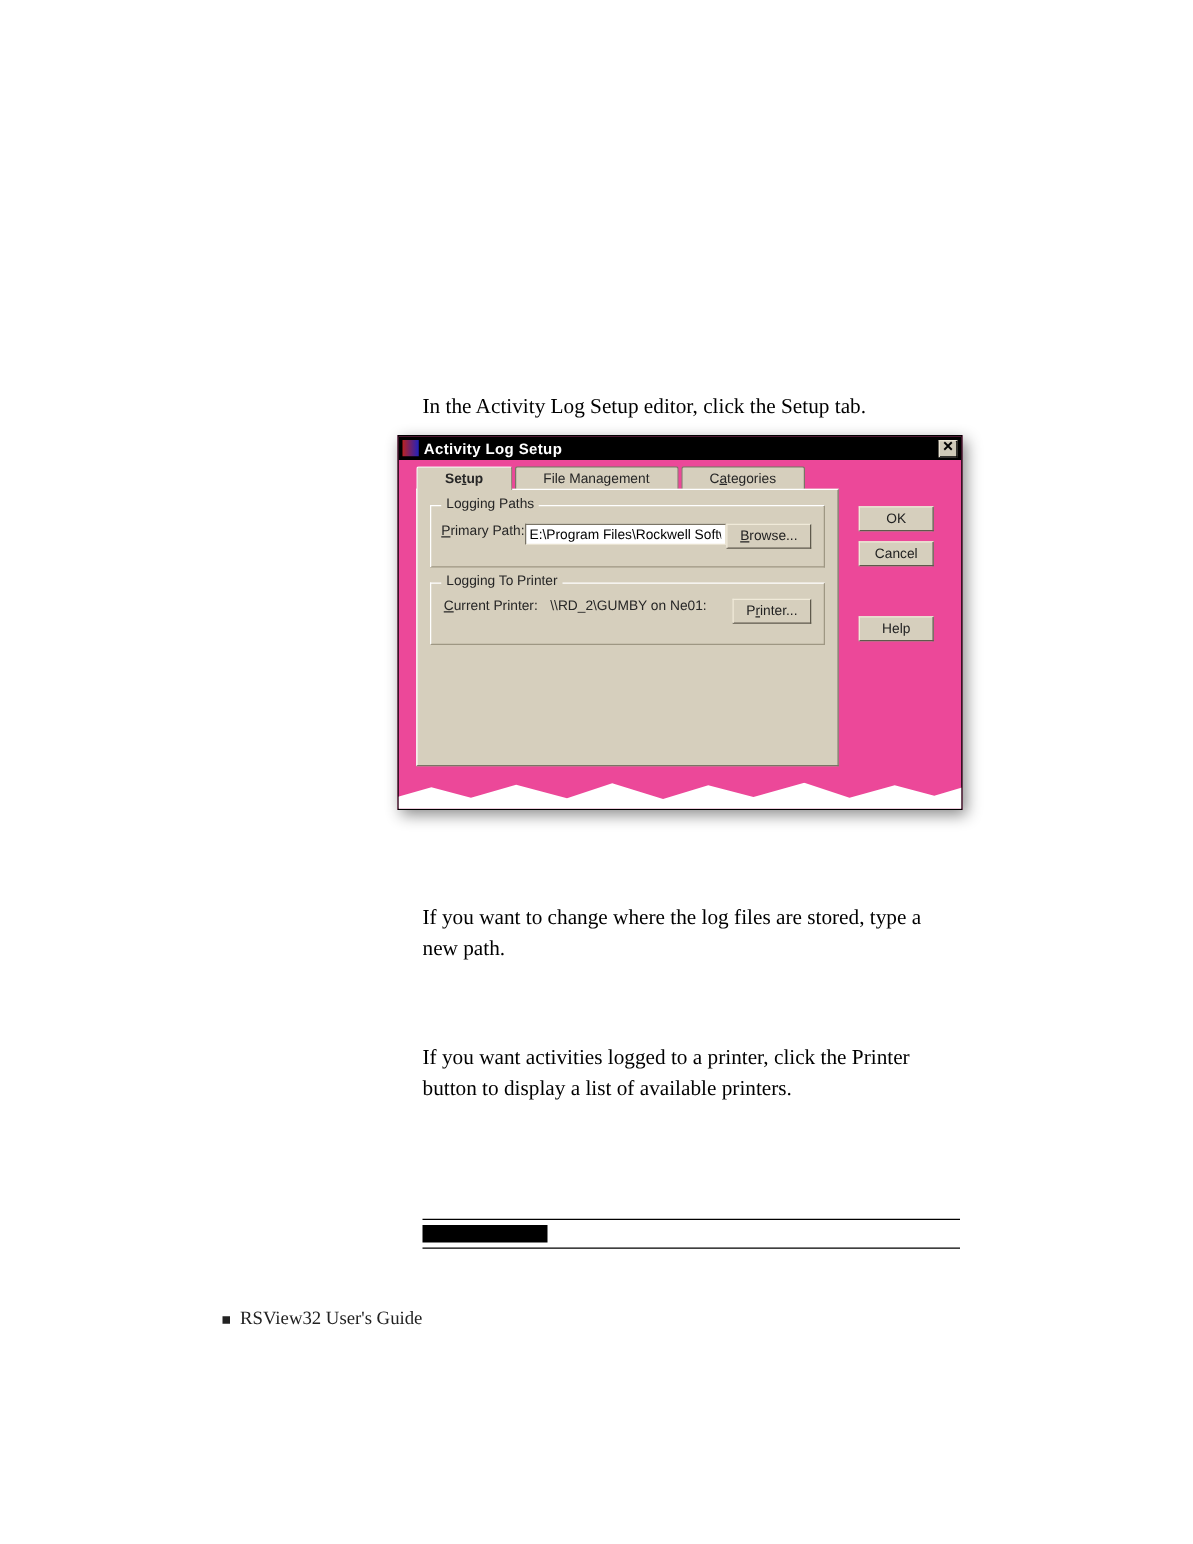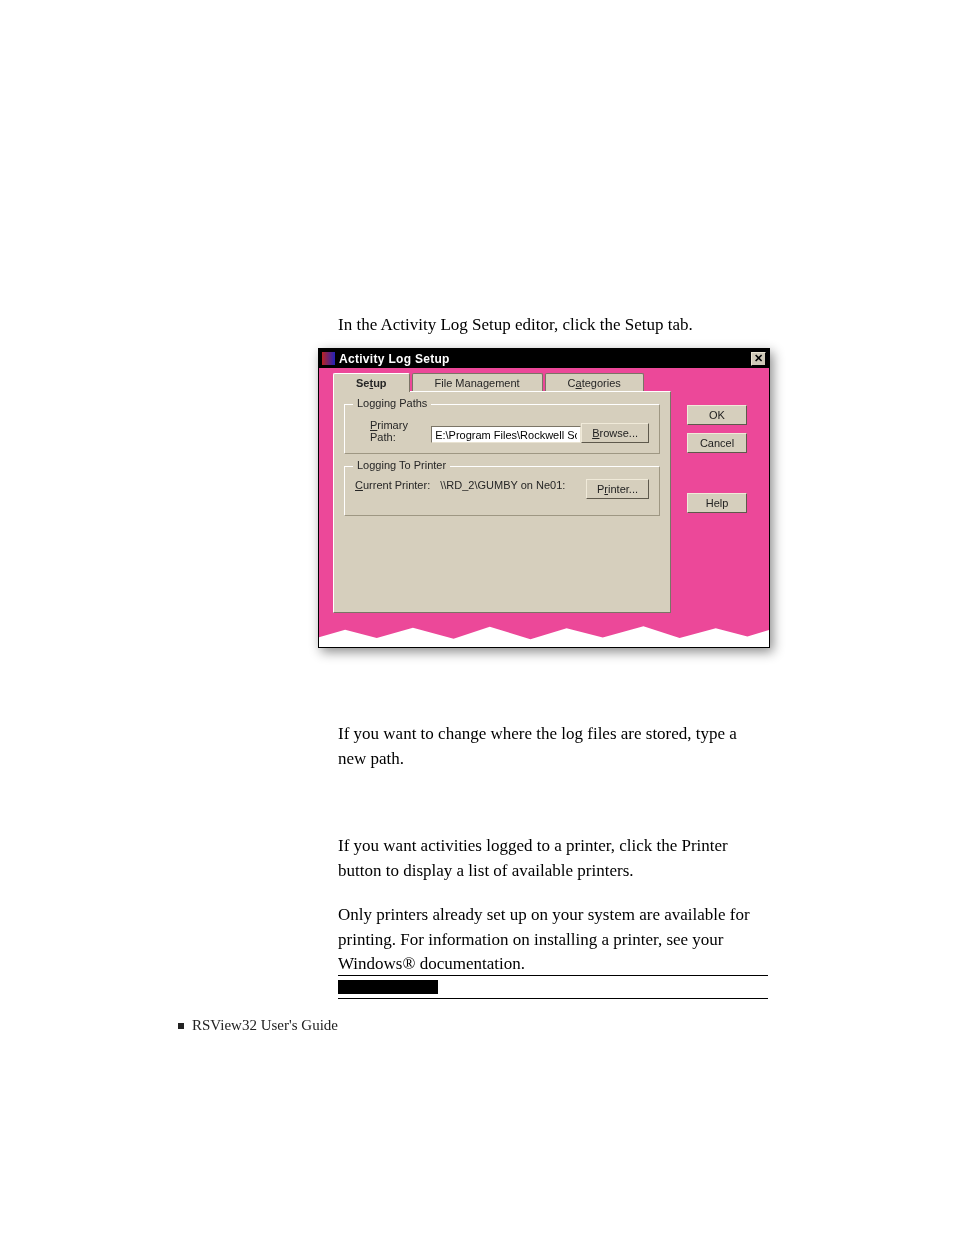--- a/index.html
+++ b/index.html
@@ -44,21 +44,21 @@
   .sep-block .blackbar {
     width: 100px;
     height: 14px;
     background: #000;
     margin: 4px 0;
   }
 
   .footer {
     position: absolute;
     left: 178px;
-    top: 1017px;
+    top: 1047px;
     font-size: 15px;
     display: flex;
     align-items: center;
     gap: 8px;
     color: #222;
   }
   .footer .sq {
     width: 6px;
     height: 6px;
     background: #222;
@@ -185,25 +185,25 @@
   .gb2 { left: 10px; top: 74px; right: 10px; height: 50px; }
 
   .lbl {
     font-size: 11px;
     color: #262626;
   }
   .lbl .ul { text-decoration: underline; }
 
   .gb1-row {
     position: absolute;
-    left: 25px;
+    left: 8px;
     right: 10px;
     top: 14px;
     display: flex;
-    align-items: flex-end;
+    align-items: flex-start;
     gap: 0;
   }
   .textinput {
     flex: 1;
     height: 17px;
     background: #fff;
     border: 1px solid #7a7466;
     border-right-color:#e9e3d2;
     border-bottom-color:#e9e3d2;
     font-size: 11px;
@@ -341,21 +341,20 @@
         <div style="height:24px"></div>
         <button class="winbtn">Help</button>
       </div>
 
       <div class="torn"></div>
     </div>
   </div>
 
   <div class="body-text para1">If you want to change where the log files are stored, type a new path.</div>
   <div class="body-text para3">If you want activities logged to a printer, click the Printer button to display a list of available printers.</div>
-  <div class="body-text para4">Only printers already set up on your system are available for printing. For information on installing a printer, see your Windows® documentation.</div>
 
   <div class="sep-block">
     <div class="rule"></div>
     <div class="blackbar"></div>
     <div class="rule"></div>
   </div>
 
   <div class="footer">
     <span class="sq"></span>
     <span>RSView32  User's Guide</span>

